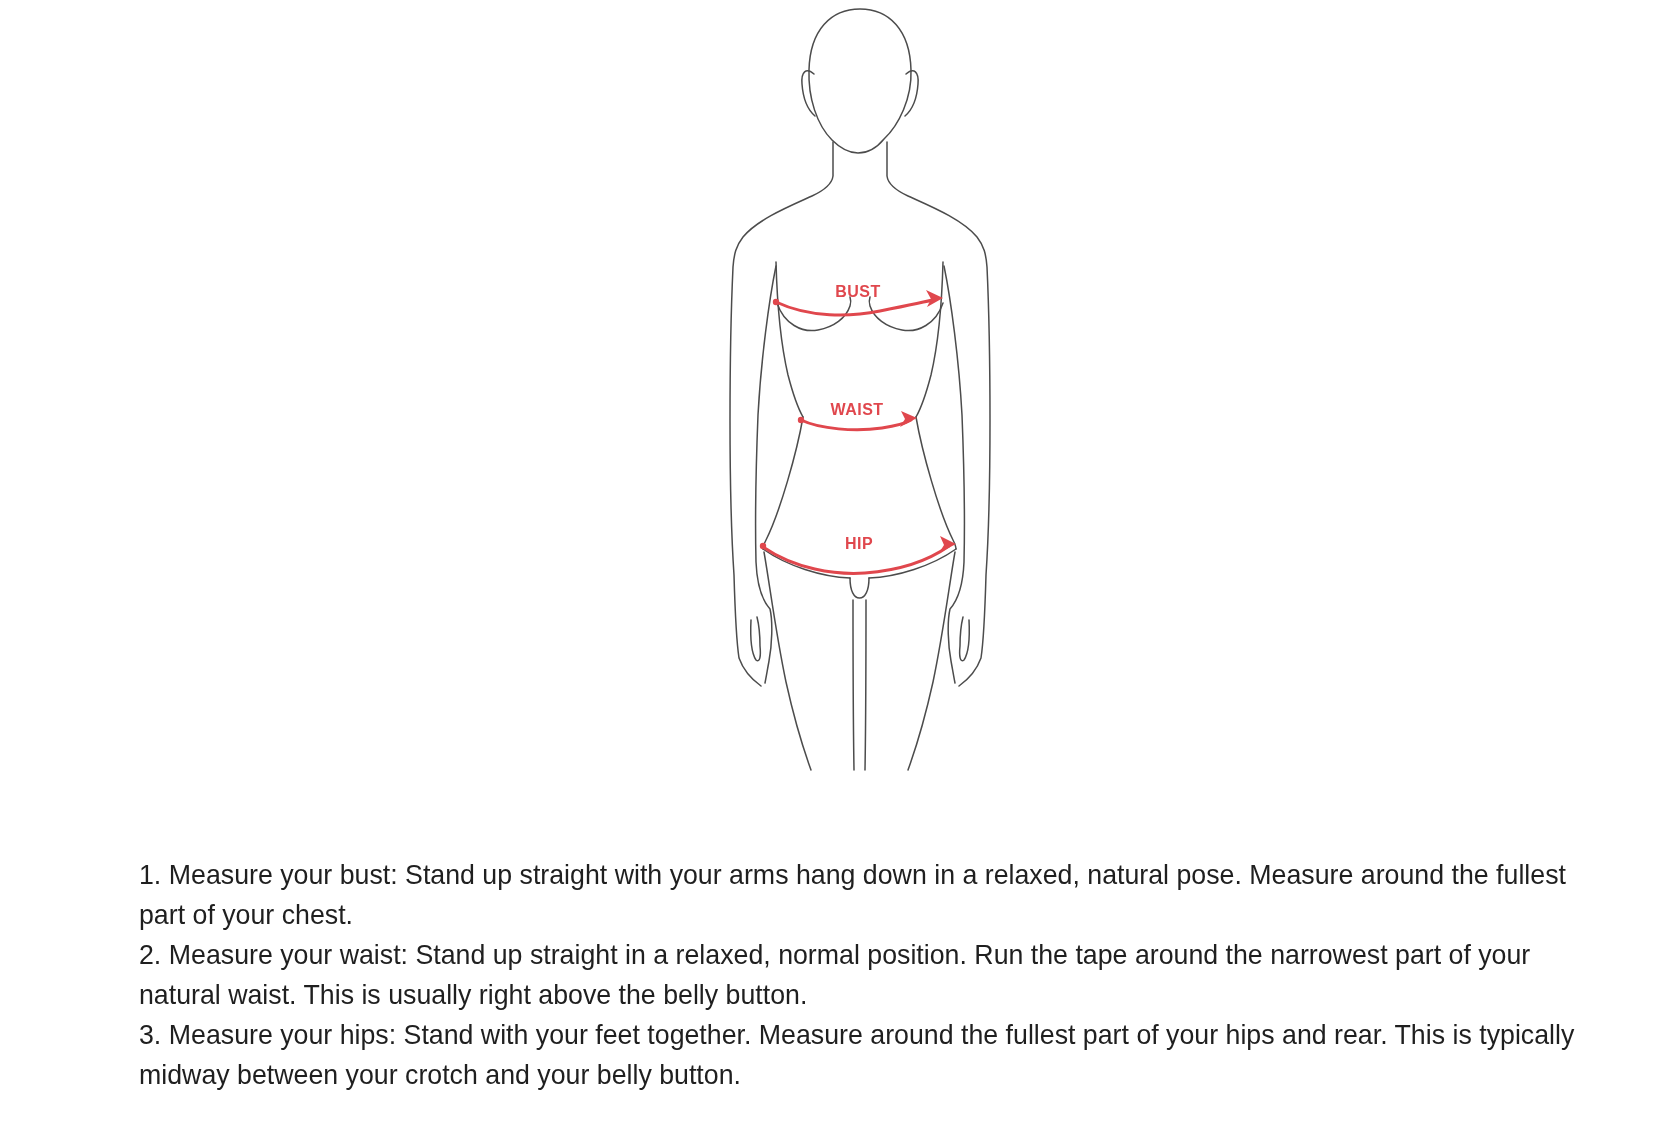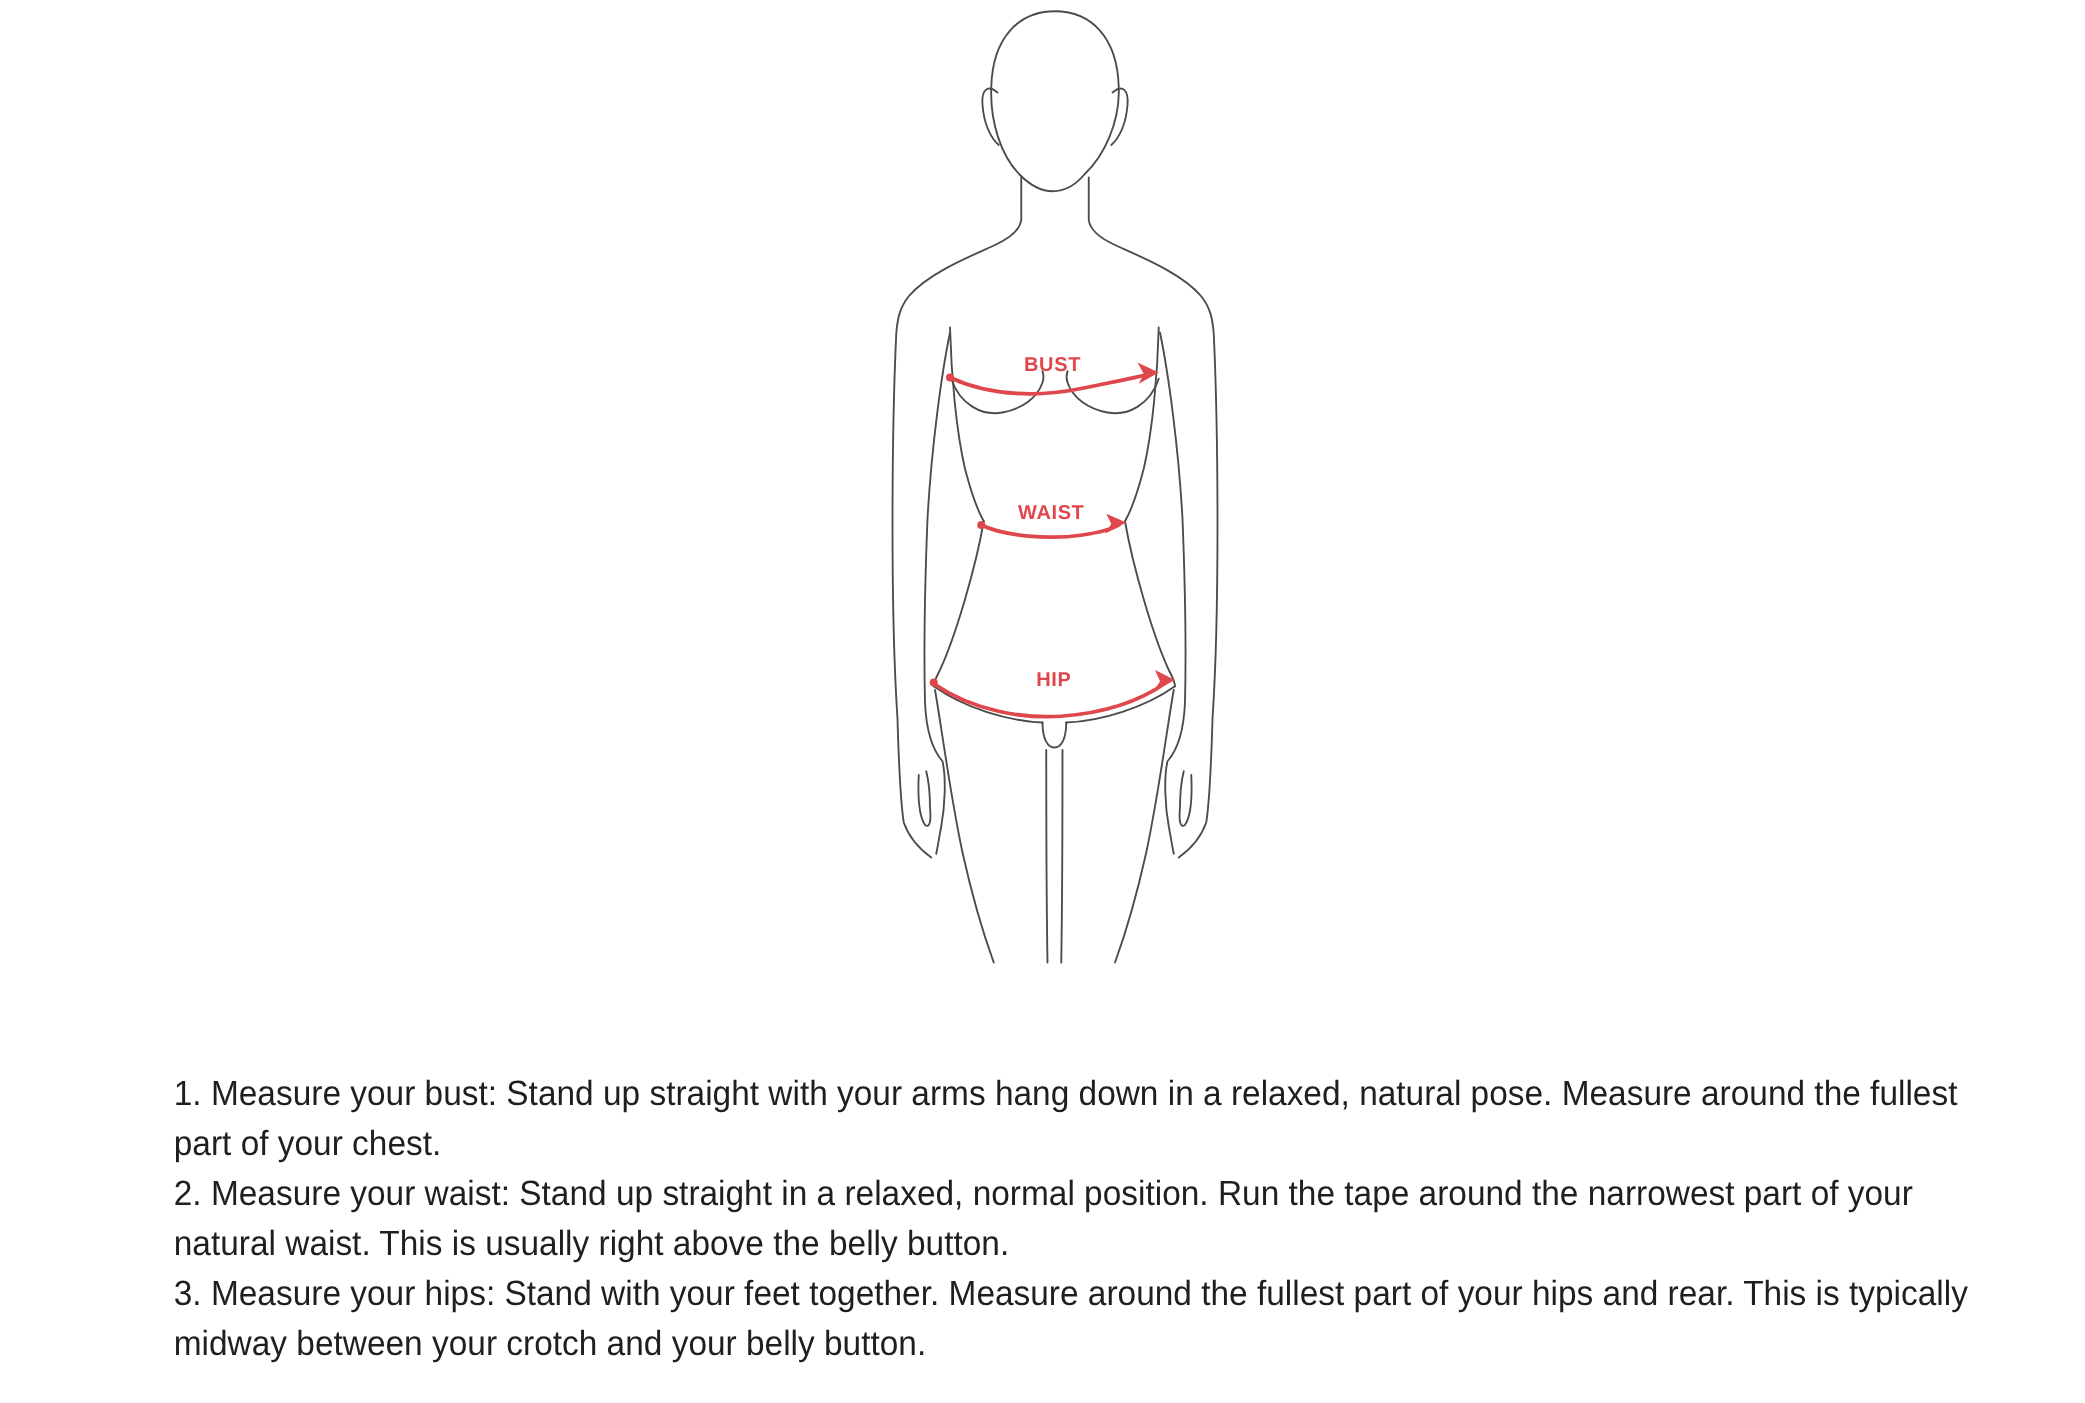--- a/index.html
+++ b/index.html
@@ -8,21 +8,21 @@
     height: 1122px;
     position: relative;
     background: var(--page-bg, #ffffff);
     font-family: "Liberation Sans", sans-serif;
     overflow: hidden;
   }
 
   
   .figure-wrap {
     position: absolute;
-    left: 694px;
+    left: 710px;
     top: 0;
     width: 300px;
     height: 775px;
   }
   .figure-wrap svg { display: block; width: 300px; height: 775px; }
   .bl {
     fill: none;
     stroke: var(--outline, #4c4c4c);
     stroke-width: 1.5;
     stroke-linecap: round;

